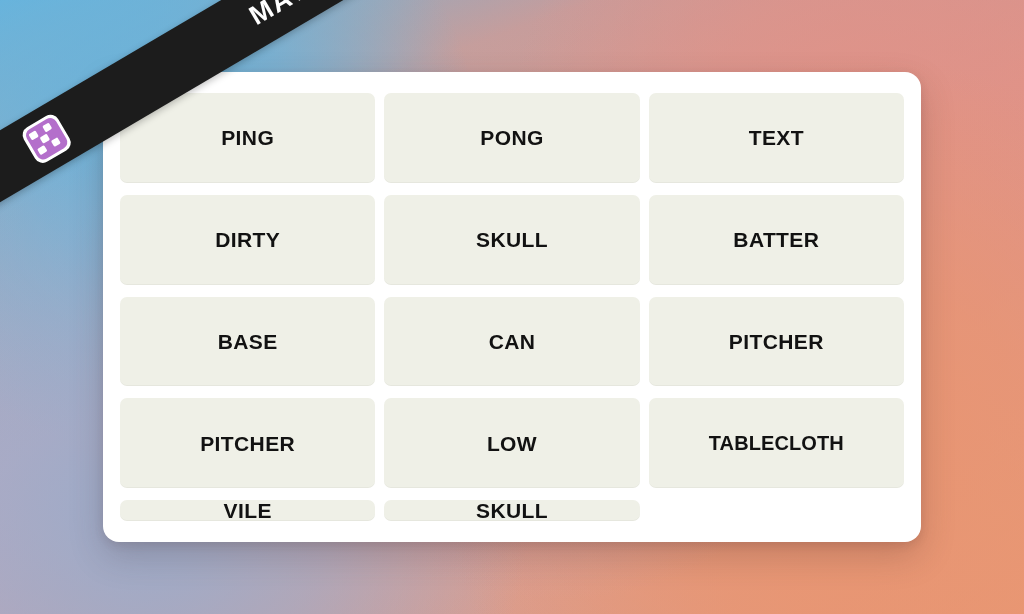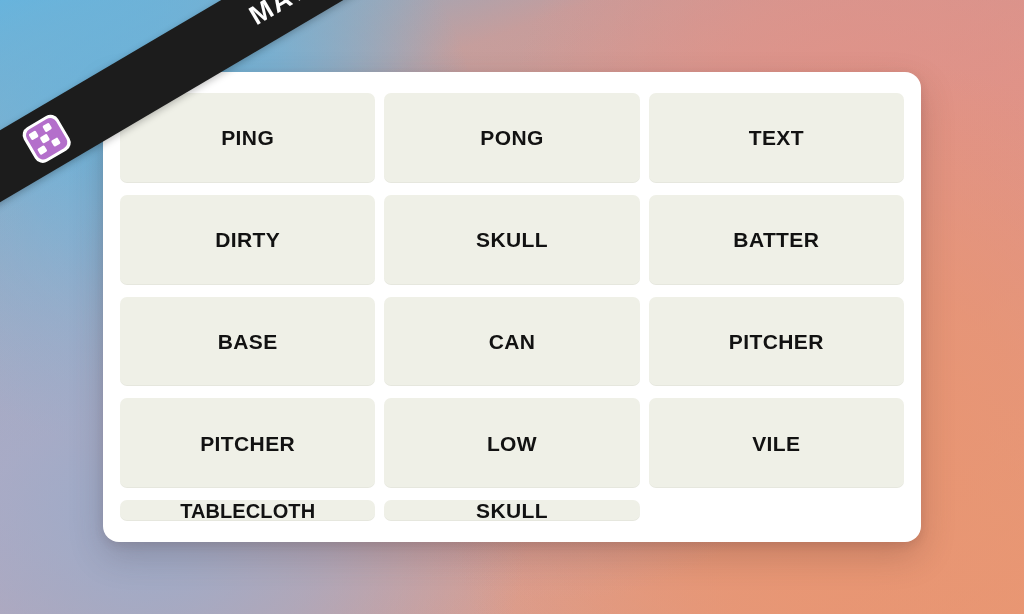--- a/index.html
+++ b/index.html
@@ -189,24 +189,24 @@
       <div class="tile">
         <span class="tile-label">PITCHER</span>
       </div>
       <div class="tile">
         <span class="tile-label">PITCHER</span>
       </div>
       <div class="tile">
         <span class="tile-label">LOW</span>
       </div>
       <div class="tile">
+        <span class="tile-label long">TABLECLOTH</span>
+      </div>
+      <div class="tile">
         <span class="tile-label">VILE</span>
-      </div>
-      <div class="tile">
-        <span class="tile-label long">TABLECLOTH</span>
       </div>
       <div class="tile">
         <span class="tile-label">SKULL</span>
       </div>
     </div>
 </div>
 
 <div id="date-ribbon">
   <span id="ribbon-date-text">MAY 17</span>
   <span id="connections-logo">

